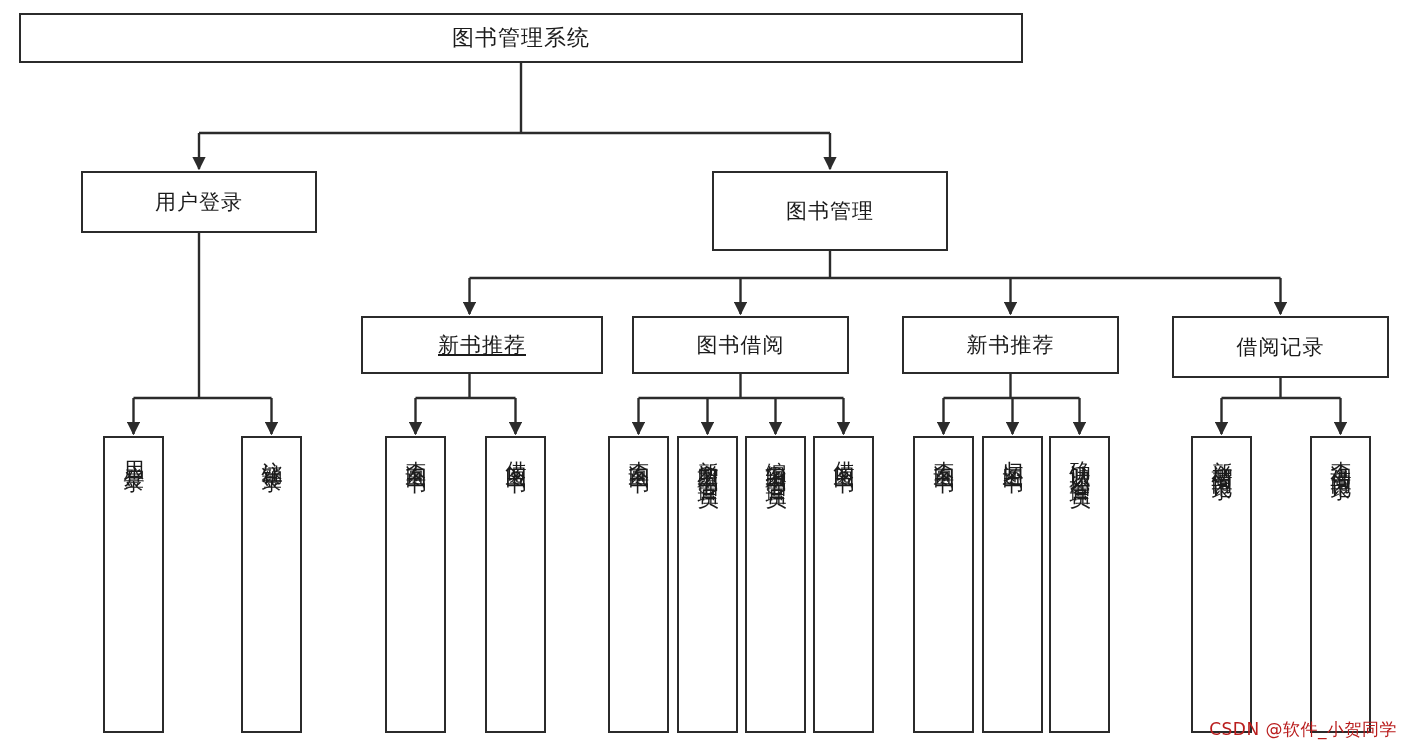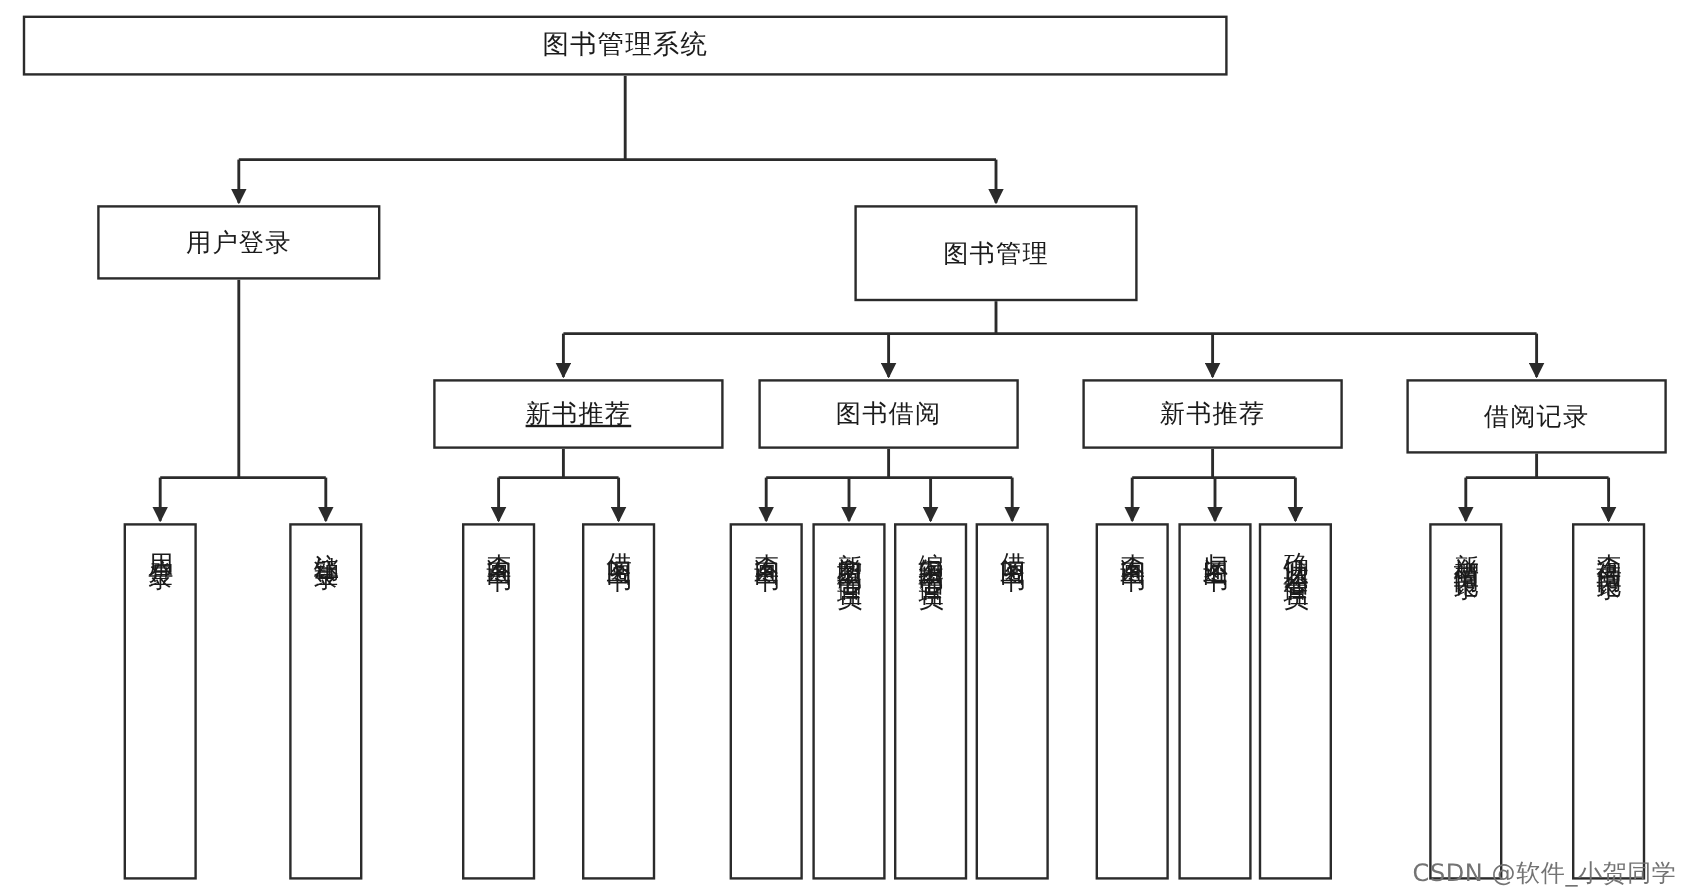--- a/index.html
+++ b/index.html
@@ -71,22 +71,22 @@
     text-orientation: upright;
     font-size: 21px;
     letter-spacing: 4px;
     line-height: 1;
     white-space: nowrap;
   }
   .watermark {
     position: absolute;
     right: 8px;
     bottom: 6px;
-    font-size: 20px;
-    color: #737373;
+    font-size: 17px;
+    color: #b91c1c;
     letter-spacing: 0.5px;
     white-space: nowrap;
   }
 </style>
 </head>
 <body>
 
 <div id="canvas">
   <svg id="edges" viewBox="0 0 1405 747" xmlns="http://www.w3.org/2000/svg">
     <defs>

